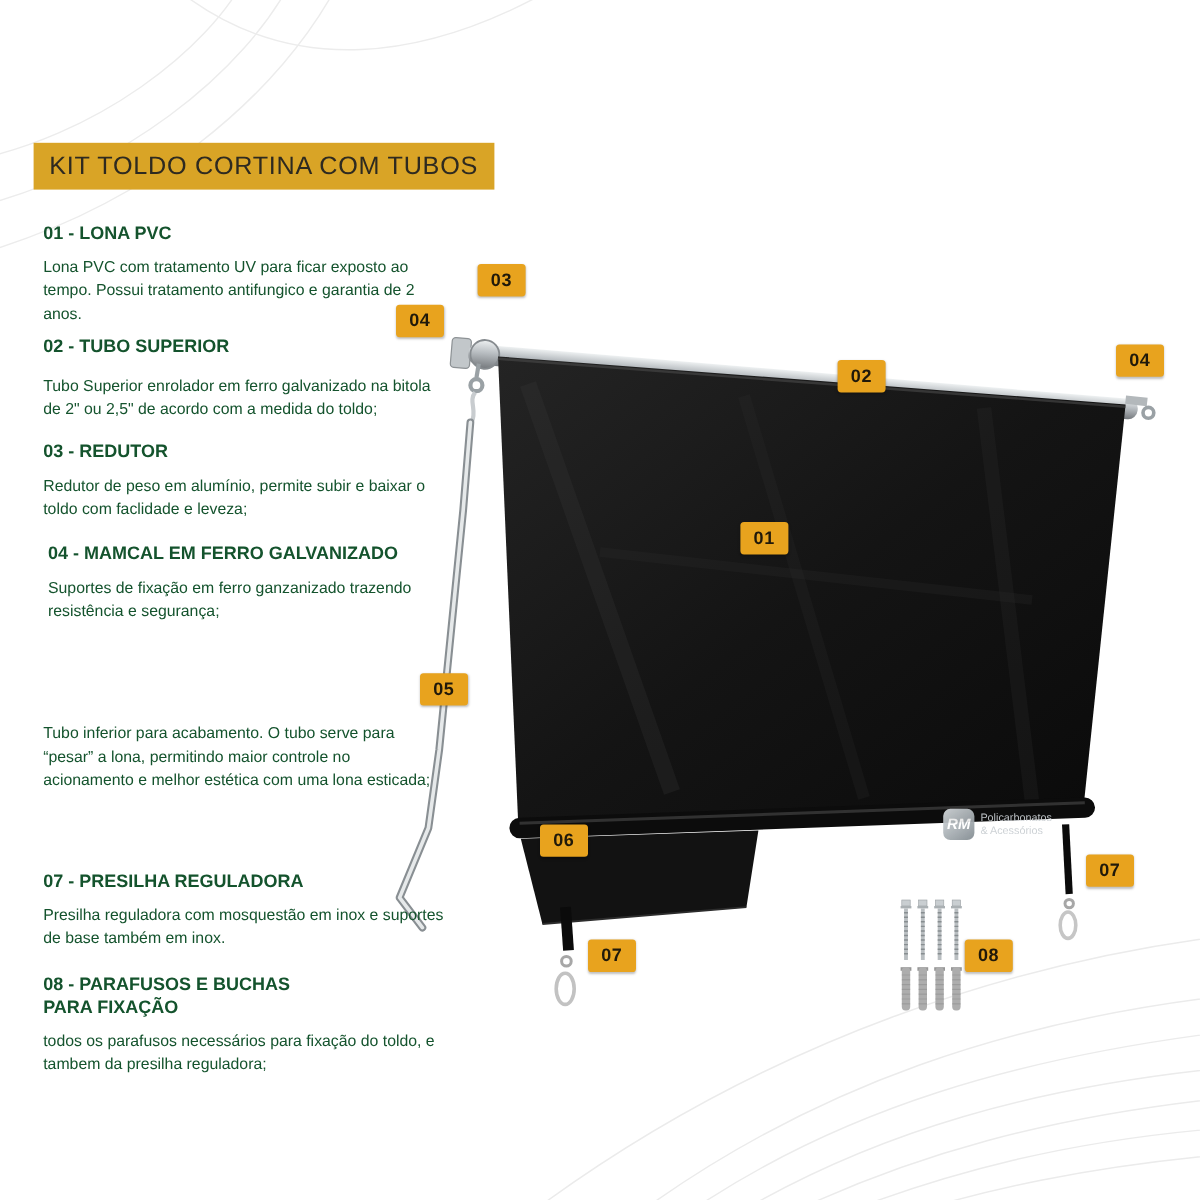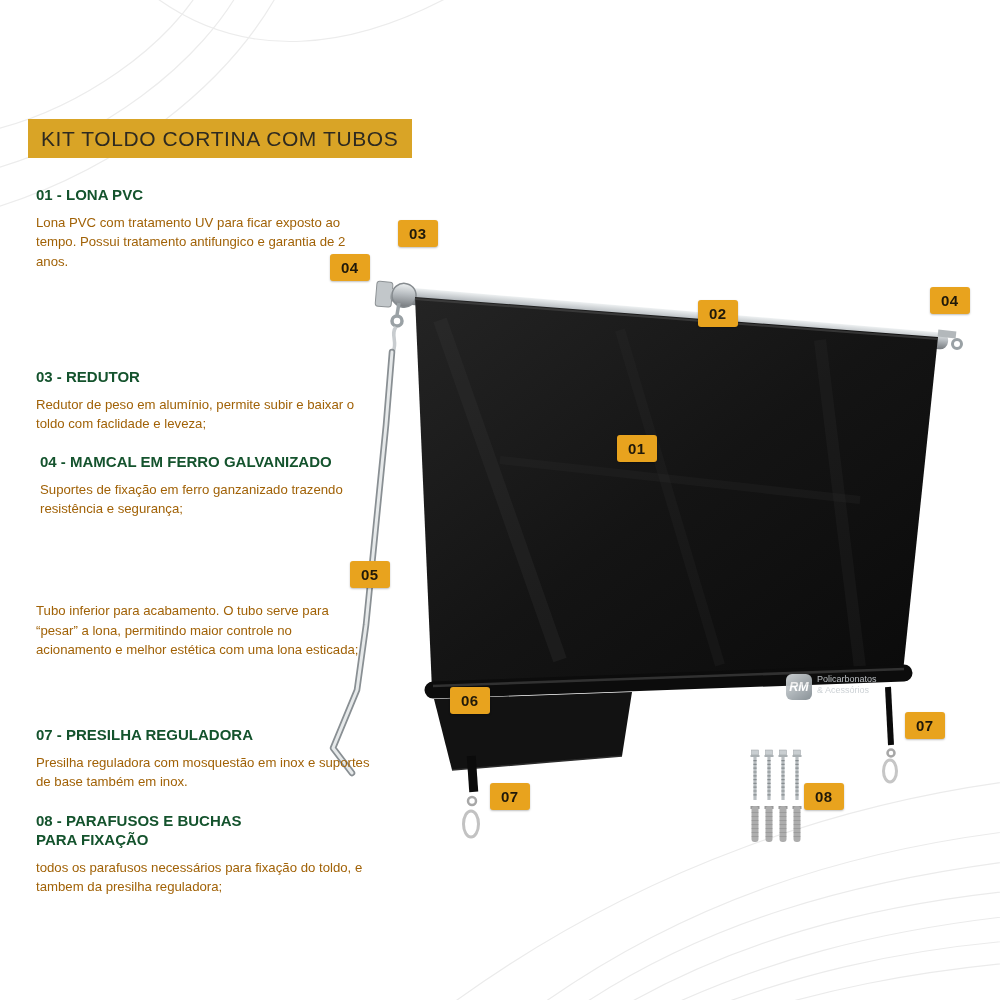--- a/index.html
+++ b/index.html
@@ -14,21 +14,21 @@
     position:absolute;left:28px;top:119px;width:384px;height:39px;
     background:#D9A426;display:flex;align-items:center;padding-left:13px;
     box-sizing:border-box;z-index:2;
   }
   .title-banner span{
     font-size:21px;letter-spacing:.6px;color:#2e2a20;font-weight:500;
   }
   
   .sec{position:absolute;left:36px;width:334px;z-index:2;}
   .sec h3{margin:0 0 8px 0;font-size:15px;font-weight:700;color:#14532d;line-height:1.25;}
-  .sec p{margin:0;font-size:13.2px;color:#a16207;line-height:1.48;}
+  .sec p{margin:0;font-size:13.2px;color:#14532d;line-height:1.48;}
   .sec-01{top:186px}
   .sec-02{top:280px}
   .sec-02 h3{margin-bottom:13px}
   .sec-03{top:368px}
   .sec-04{top:453px}
   .sec-04 h3,.sec-04 p{padding-left:4px}
   .sec-05{top:547px}
   .sec-06{top:601px}
   .sec-07{top:726px}
   .sec-08{top:812px}
@@ -38,21 +38,21 @@
   
   .badge{
     position:absolute;z-index:3;background:#E8A31E;color:#20190a;
     font-weight:700;font-size:15px;line-height:1;padding:6px 11px;
     border-radius:3px;letter-spacing:.5px;
     box-shadow:0 1px 2px rgba(0,0,0,.25);
   }
   
   .watermark{
     position:absolute;left:786px;top:674px;z-index:3;display:flex;
-    gap:5px;opacity:.92;
+    align-items:center;gap:5px;opacity:.92;
   }
   .wm-logo{
     width:26px;height:26px;border-radius:6px;
     background:linear-gradient(145deg,#d9dee1,#7f888e);
     display:flex;align-items:center;justify-content:center;
     color:#ffffff;font-weight:700;font-style:italic;font-size:12.5px;
   }
   .wm-text{color:#c9ced2;font-size:9px;line-height:1.2;}
 </style>
 </head>
@@ -80,20 +80,22 @@
 
   <div class="title-banner">
     <span>KIT TOLDO CORTINA COM TUBOS</span>
   </div>
 
   <section class="sec sec-01">
     <h3>01 - LONA PVC</h3>
     <p>Lona PVC com tratamento UV para ficar exposto ao tempo. Possui tratamento antifungico e garantia de 2 anos.</p>
   </section>
   <section class="sec sec-02">
+    <h3>02 - TUBO SUPERIOR</h3>
+    <p>Tubo Superior enrolador em ferro galvanizado na bitola de 2" ou 2,5" de acordo com a medida do toldo;</p>
   </section>
   <section class="sec sec-03">
     <h3>03 - REDUTOR</h3>
     <p>Redutor de peso em alumínio, permite subir e baixar o toldo com faclidade e leveza;</p>
   </section>
   <section class="sec sec-04">
     <h3>04 - MAMCAL  EM FERRO GALVANIZADO</h3>
     <p>Suportes de fixação em ferro ganzanizado trazendo resistência e segurança;</p>
   </section>
   <section class="sec sec-06">

